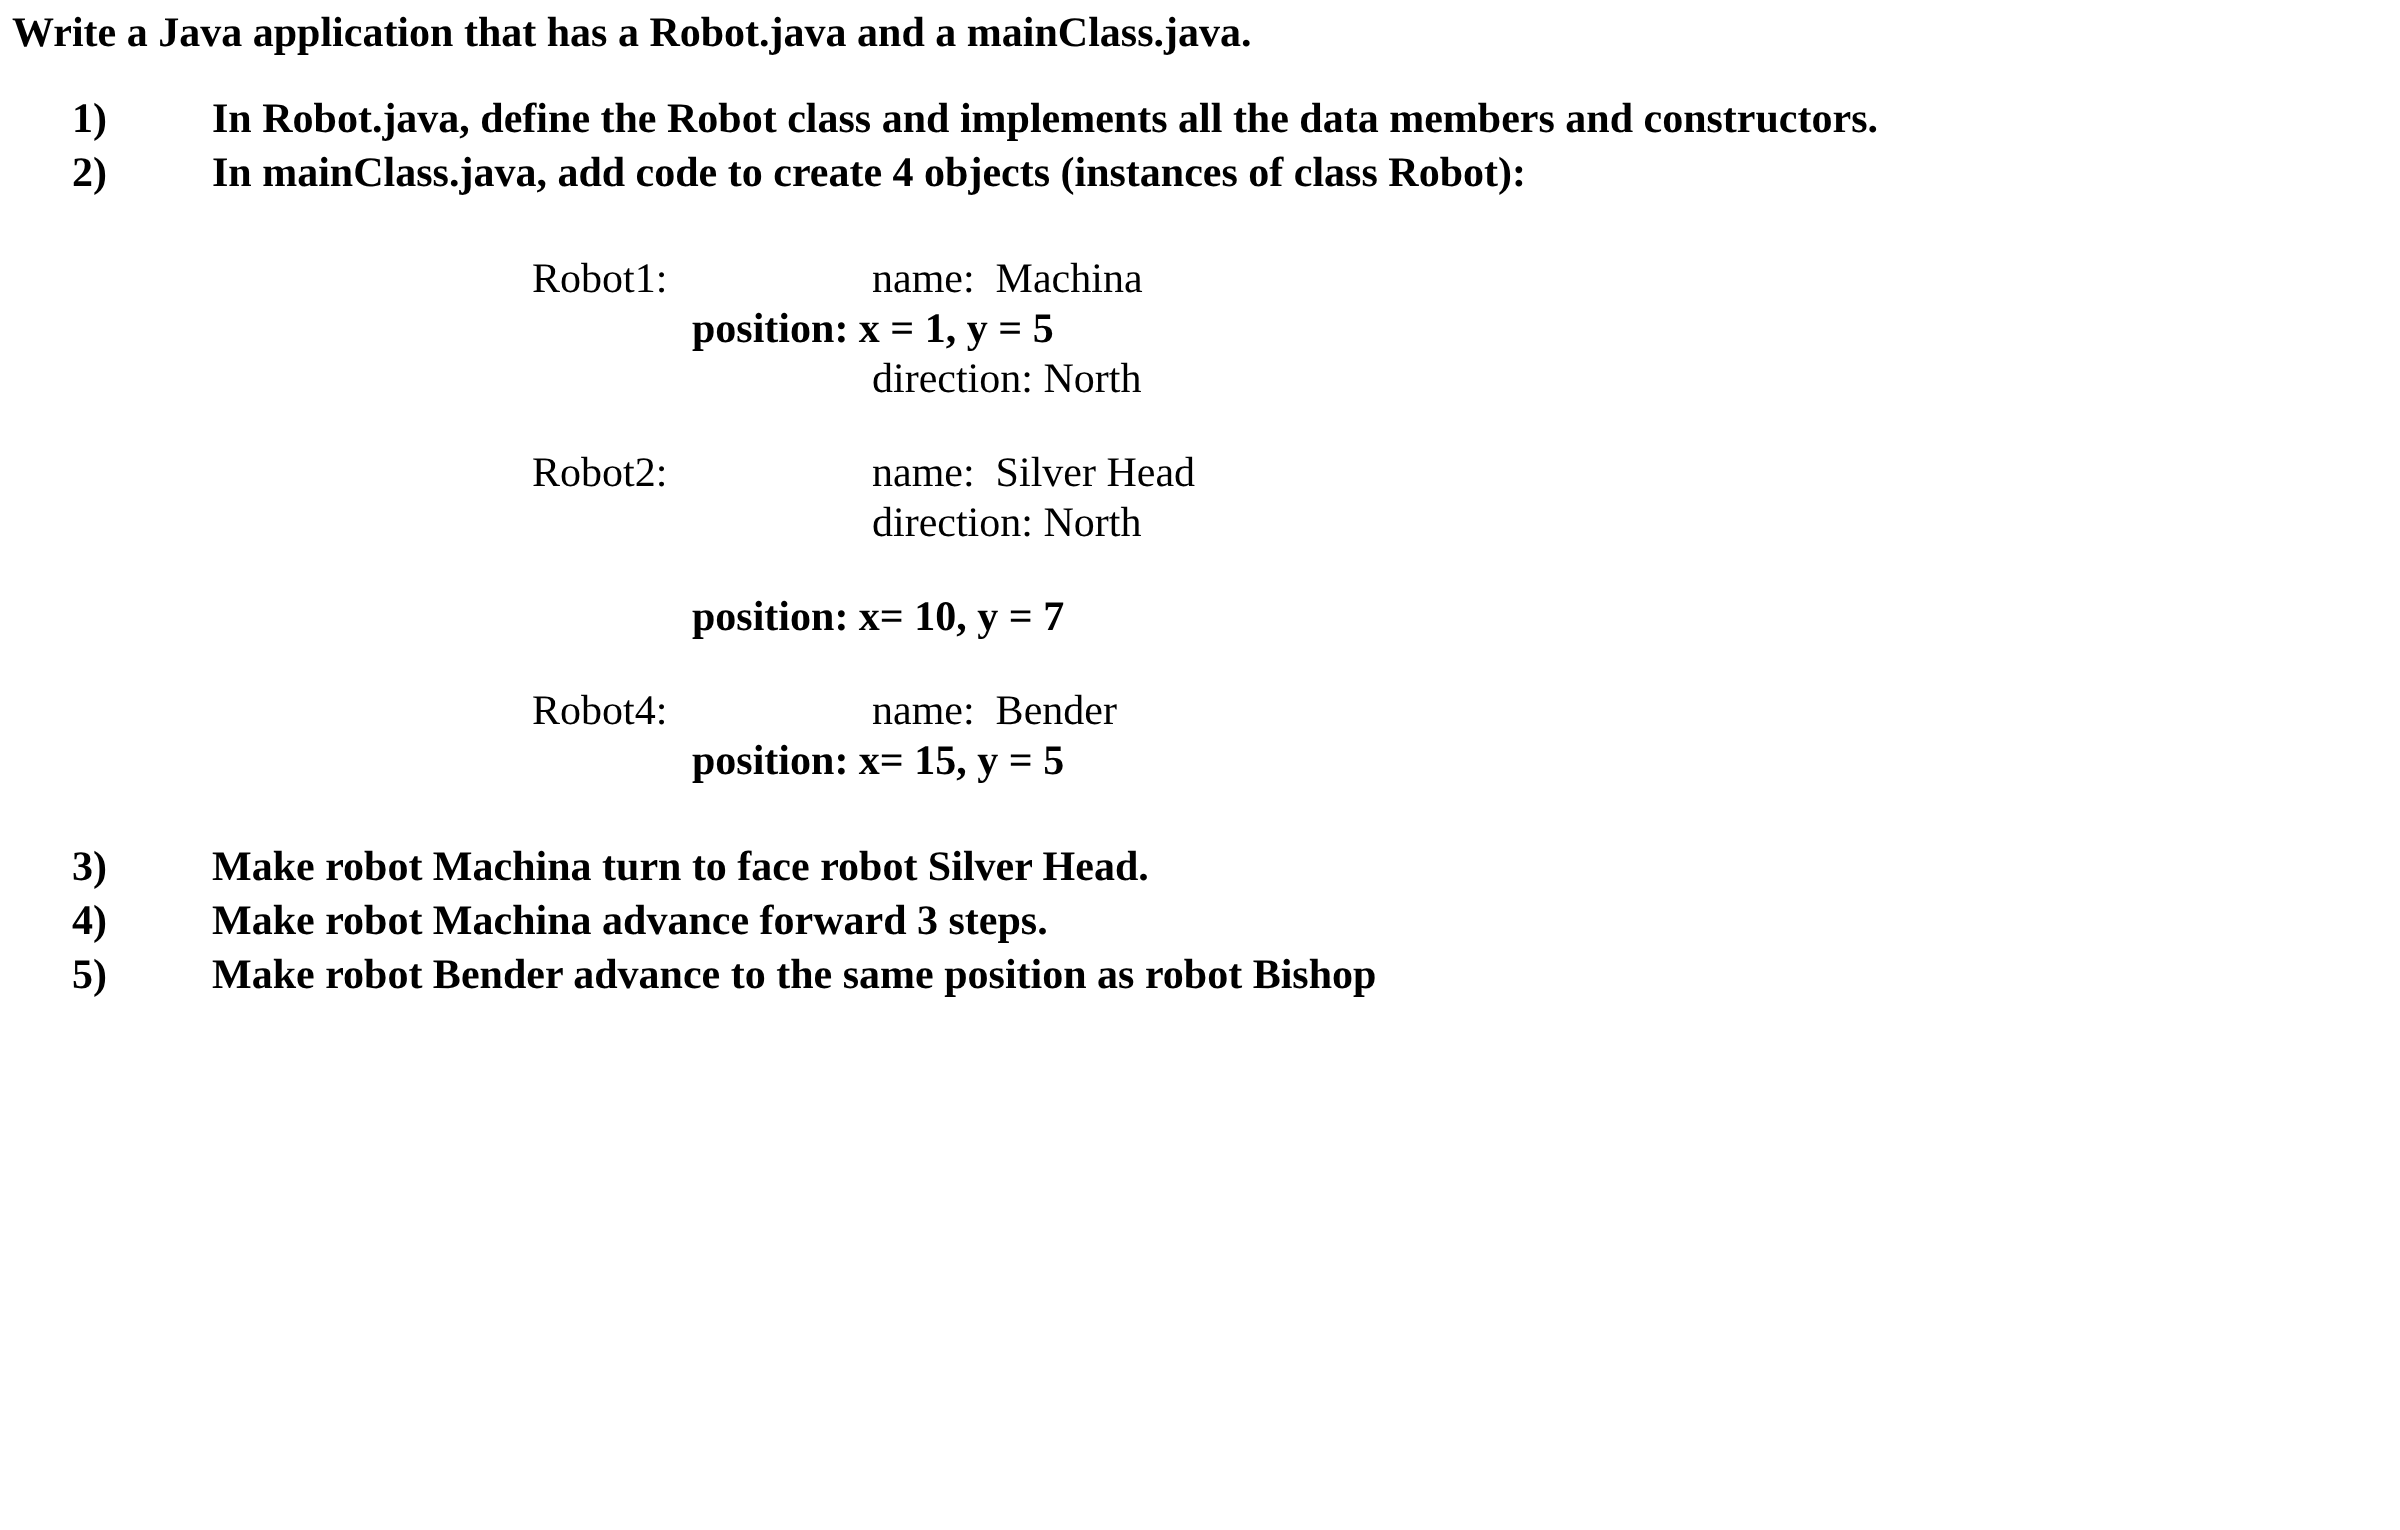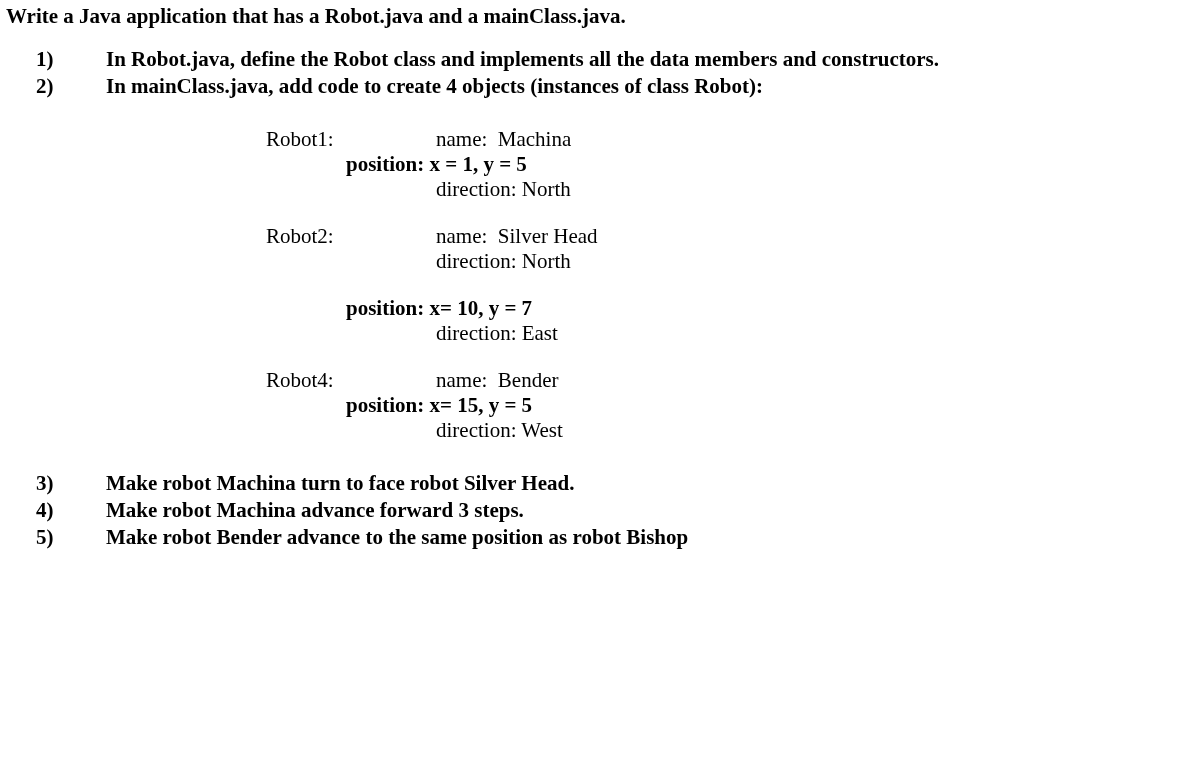--- a/index.html
+++ b/index.html
@@ -50,27 +50,25 @@
     <div class="robot-line indent3">direction: North</div>
   </div>
 
   <div class="robot-group">
     <div class="robot-line"><span class="col1">Robot2:</span><span class="col2">name:  Silver Head</span></div>
     <div class="robot-line indent3">direction: North</div>
   </div>
 
   <div class="robot-group">
     <div class="robot-line indent2">position: x= 10, y = 7</div>
-    <div class="robot-line indent3">direction: East</div>
   </div>
 
   <div class="robot-group">
     <div class="robot-line"><span class="col1">Robot4:</span><span class="col2">name:  Bender</span></div>
     <div class="robot-line indent2">position: x= 15, y = 5</div>
-    <div class="robot-line indent3">direction: West</div>
   </div>
 
 </div>
 
 <div class="numlist">
   <div class="numrow">
     <div class="num">3)</div>
     <div class="txt">Make robot Machina turn to face robot Silver Head.</div>
   </div>
   <div class="numrow">

